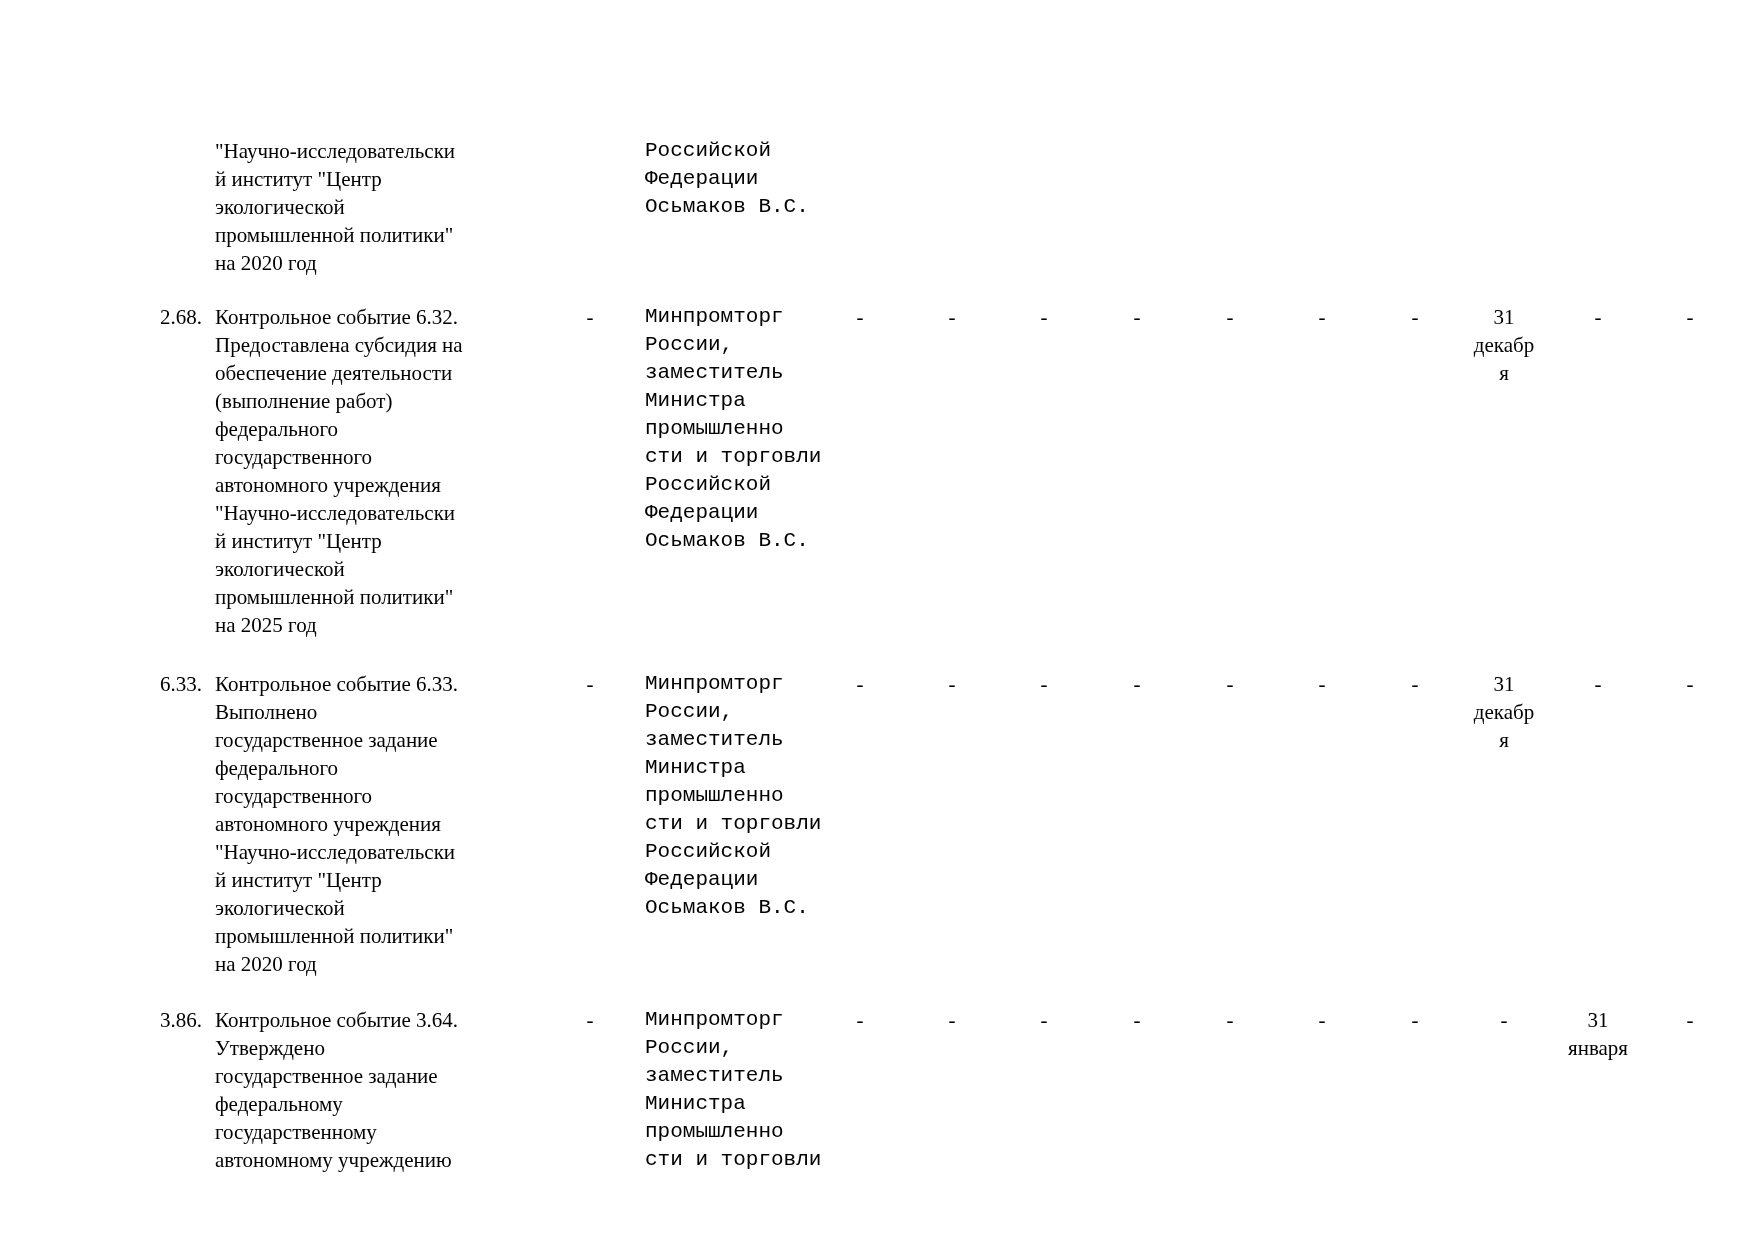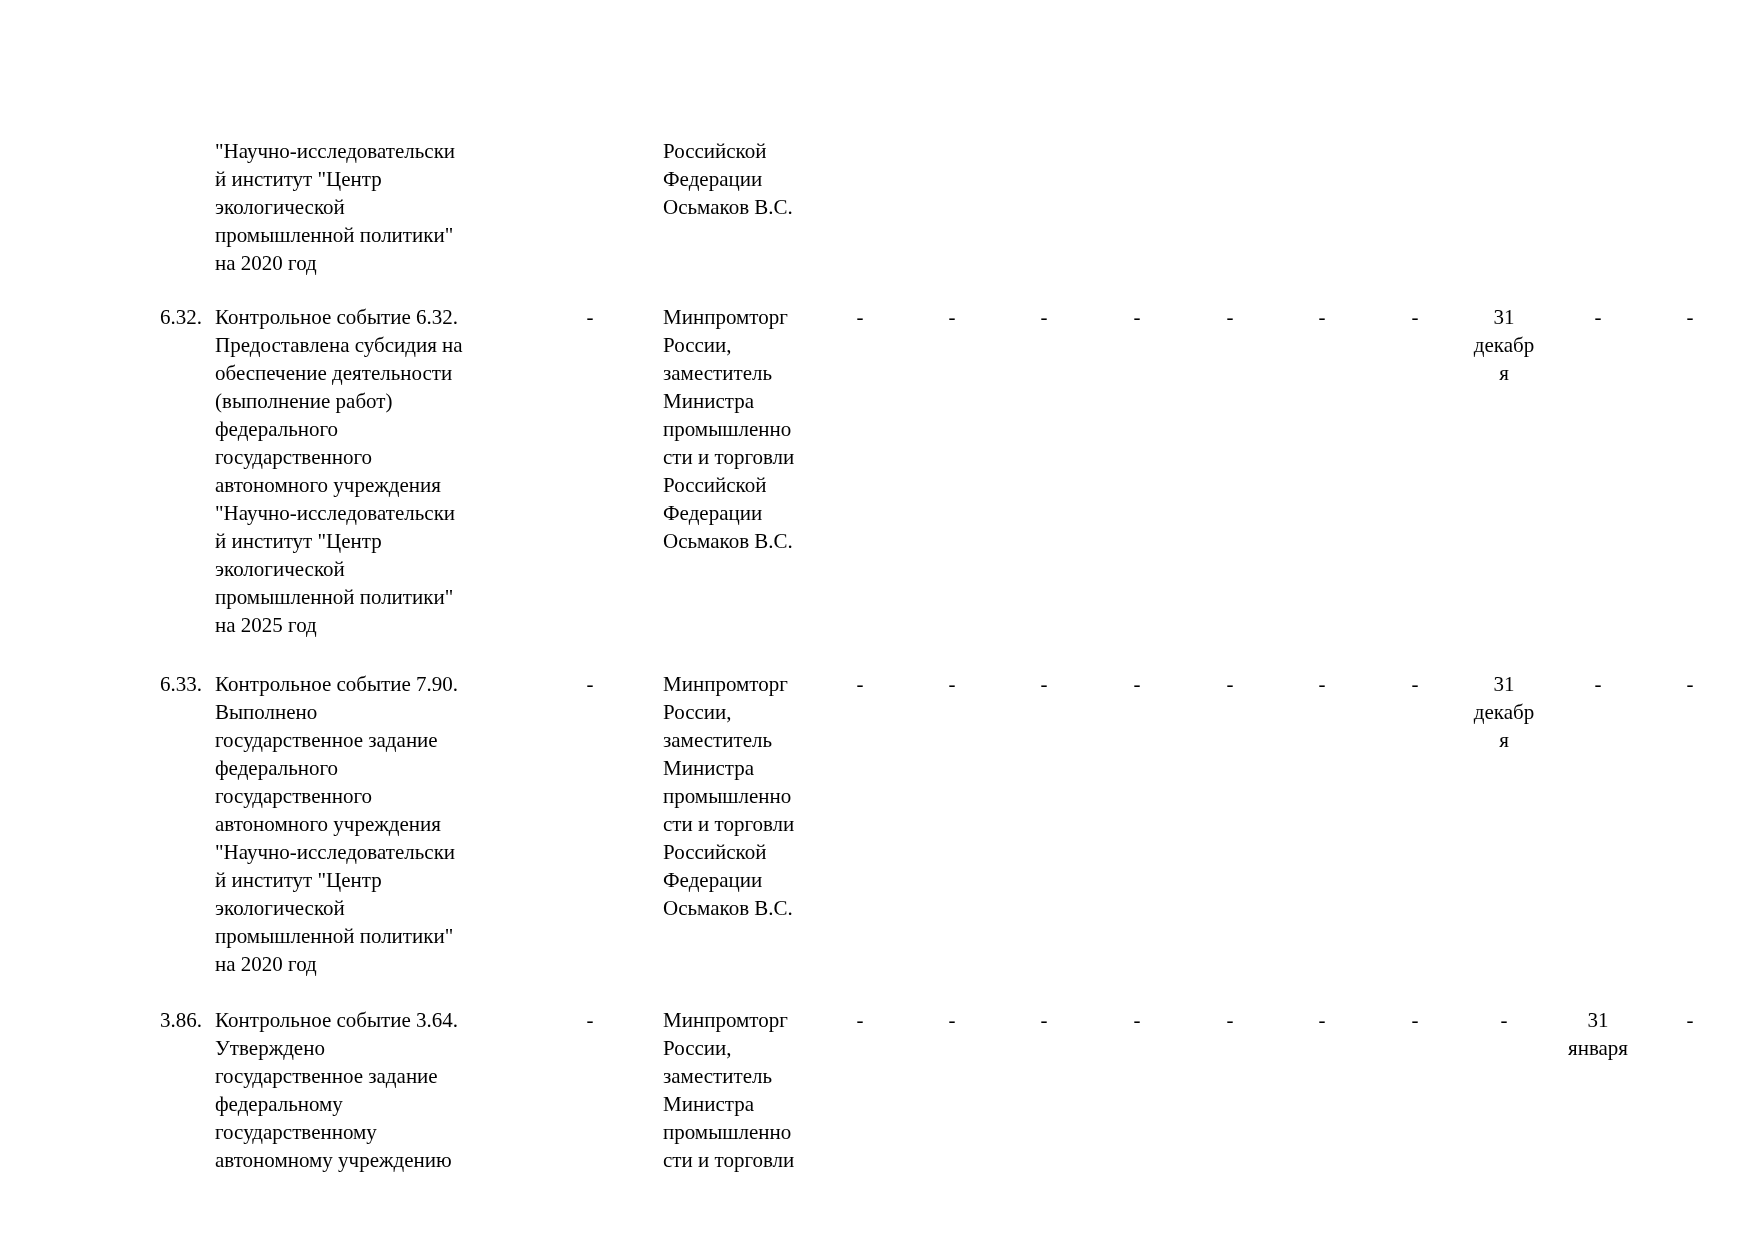--- a/index.html
+++ b/index.html
@@ -16,21 +16,21 @@
     overflow:hidden;
   }
   .cell{
     position:absolute;
     top:var(--top);
     white-space:pre;
   }
   .num  {left:160px; width:55px;}
   .name {left:215px; width:300px;}
   .c3   {left:545px; width:90px; text-align:center;}
-  .exec {left:663px; width:175px;}
+  .exec {left:645px; width:175px;font-family:Liberation Mono, monospace;}
   .val  {width:92px; text-align:center;}
   .v0{left:814px}.v1{left:906px}.v2{left:998px}.v3{left:1091px}.v4{left:1184px}
   .v5{left:1276px}.v6{left:1369px}.v7{left:1458px}.v8{left:1552px}.v9{left:1644px}
 </style>
 </head>
 <body>
 
 <div class="page">
 
   <div class="row" style="--top:137px">
@@ -38,21 +38,21 @@
 й институт "Центр
 экологической
 промышленной политики"
 на 2020 год</div>
     <div class="cell exec">Российской
 Федерации
 Осьмаков В.С.</div>
   </div>
 
   <div class="row" style="--top:303px">
-    <div class="cell num">6.32.</div>
+    <div class="cell num">2.68.</div>
     <div class="cell name">Контрольное событие 6.32.
 Предоставлена субсидия на
 обеспечение деятельности
 (выполнение работ)
 федерального
 государственного
 автономного учреждения
 "Научно-исследовательски
 й институт "Центр
 экологической
@@ -77,21 +77,21 @@
     <div class="cell val v6">-</div>
     <div class="cell val v7">31
 декабр
 я</div>
     <div class="cell val v8">-</div>
     <div class="cell val v9">-</div>
   </div>
 
   <div class="row" style="--top:670px">
     <div class="cell num">6.33.</div>
-    <div class="cell name">Контрольное событие 7.90.
+    <div class="cell name">Контрольное событие 6.33.
 Выполнено
 государственное задание
 федерального
 государственного
 автономного учреждения
 "Научно-исследовательски
 й институт "Центр
 экологической
 промышленной политики"
 на 2020 год</div>

